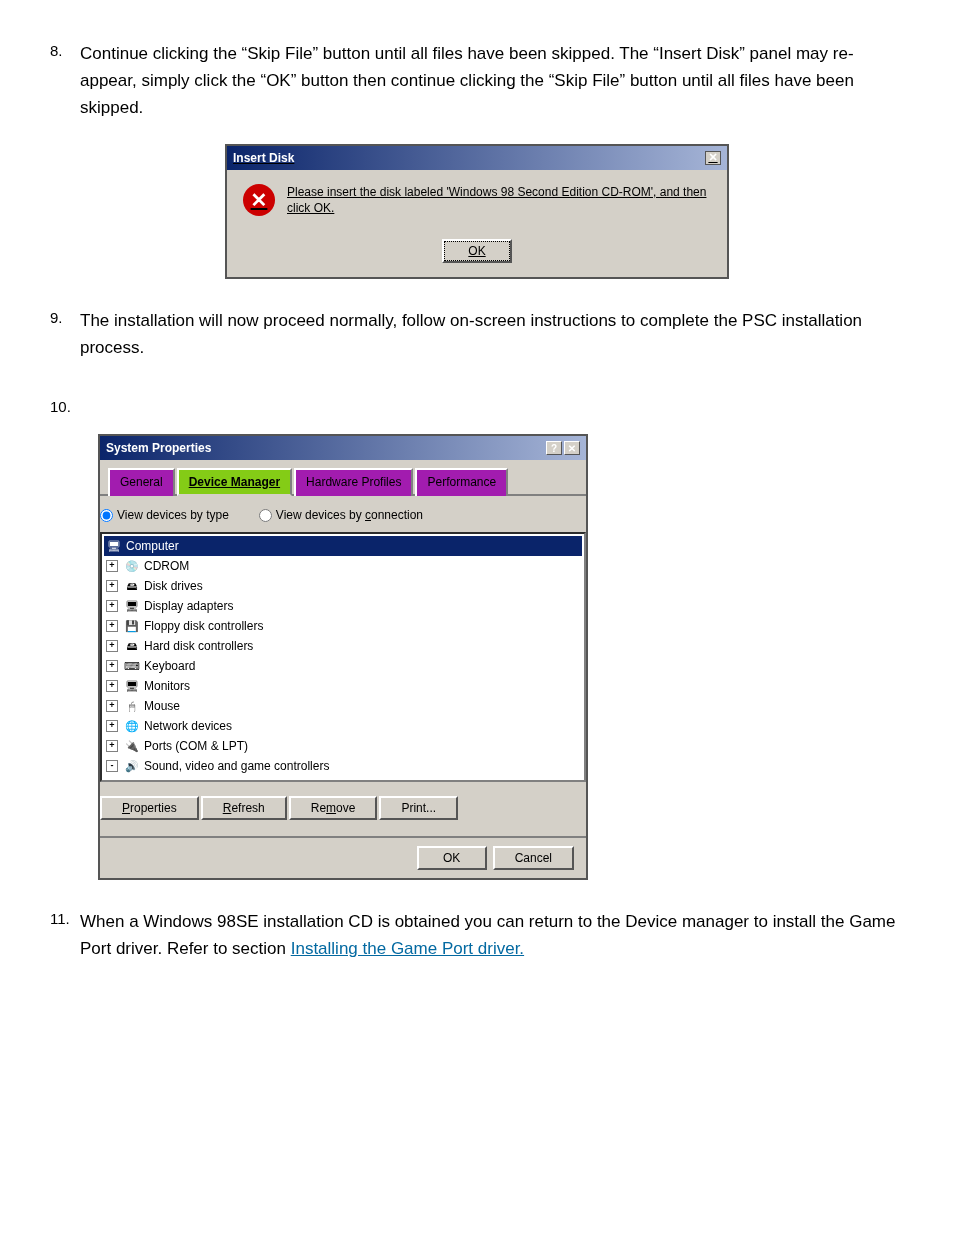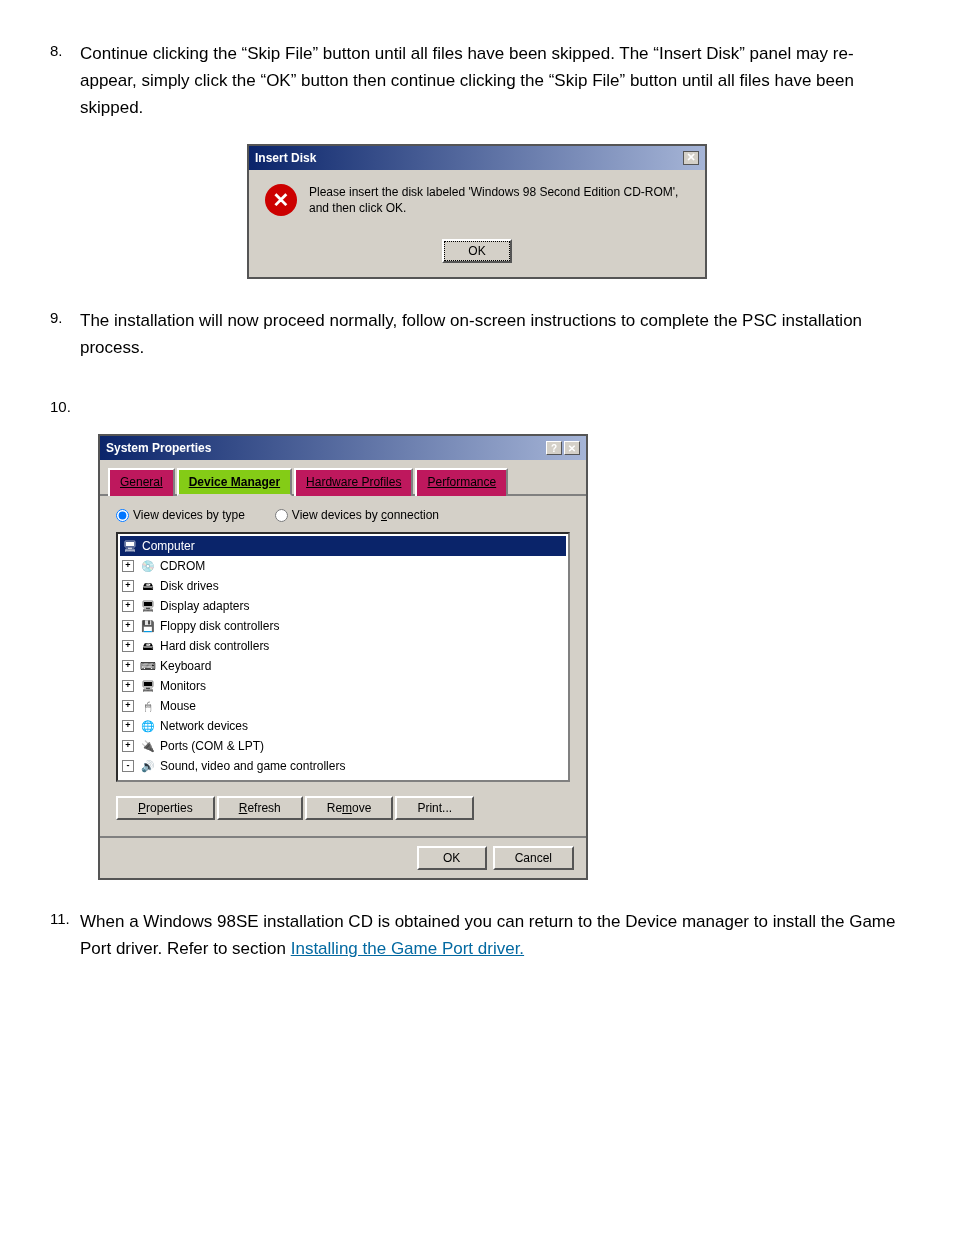--- a/index.html
+++ b/index.html
@@ -15,23 +15,24 @@
 
     .step {
       margin-bottom: 28px;
       line-height: 1.5;
     }
 
     
     .insert-disk-dialog {
       border: 2px solid #555;
       background: #d4d0c8;
-      width: 460px;
+      width: 504px;
       margin: 18px auto;
       font-family: 'Tahoma', Arial, sans-serif;
+      text-decoration: underline;
     }
     .dialog-titlebar {
       background: linear-gradient(to right, #0a246a, #a6b5d7);
       color: white;
       font-size: 12px;
       font-weight: bold;
       padding: 3px 6px;
       display: flex;
       justify-content: space-between;
       align-items: center;
@@ -131,44 +132,43 @@
       justify-content: center;
       cursor: pointer;
     }
     .tabs-container {
       padding: 6px 8px 0;
       display: flex;
       gap: 2px;
       border-bottom: 2px solid #808080;
     }
     .tab {
-      background: #be185d;
+      background: #a21caf;
       border-top: 2px solid #fff;
       border-left: 2px solid #fff;
       border-right: 2px solid #808080;
       border-bottom: none;
       padding: 3px 10px;
       font-size: 12px;
       font-family: 'Tahoma', Arial, sans-serif;
       cursor: pointer;
       position: relative;
       bottom: -2px;
-      text-decoration: underline;
     }
     .tab.active {
       background: #84cc16;
       border-bottom: 2px solid #d4d0c8;
       z-index: 1;
       font-weight: bold;
     }
     .tab.underline-tab {
       text-decoration: underline;
     }
     .sys-props-content {
-      padding: 10px 16px;
+      padding: 10px 0;
       background: #d4d0c8;
     }
     .radio-row {
       display: flex;
       gap: 30px;
       align-items: center;
       margin-bottom: 8px;
       font-size: 12px;
     }
     .radio-option {

